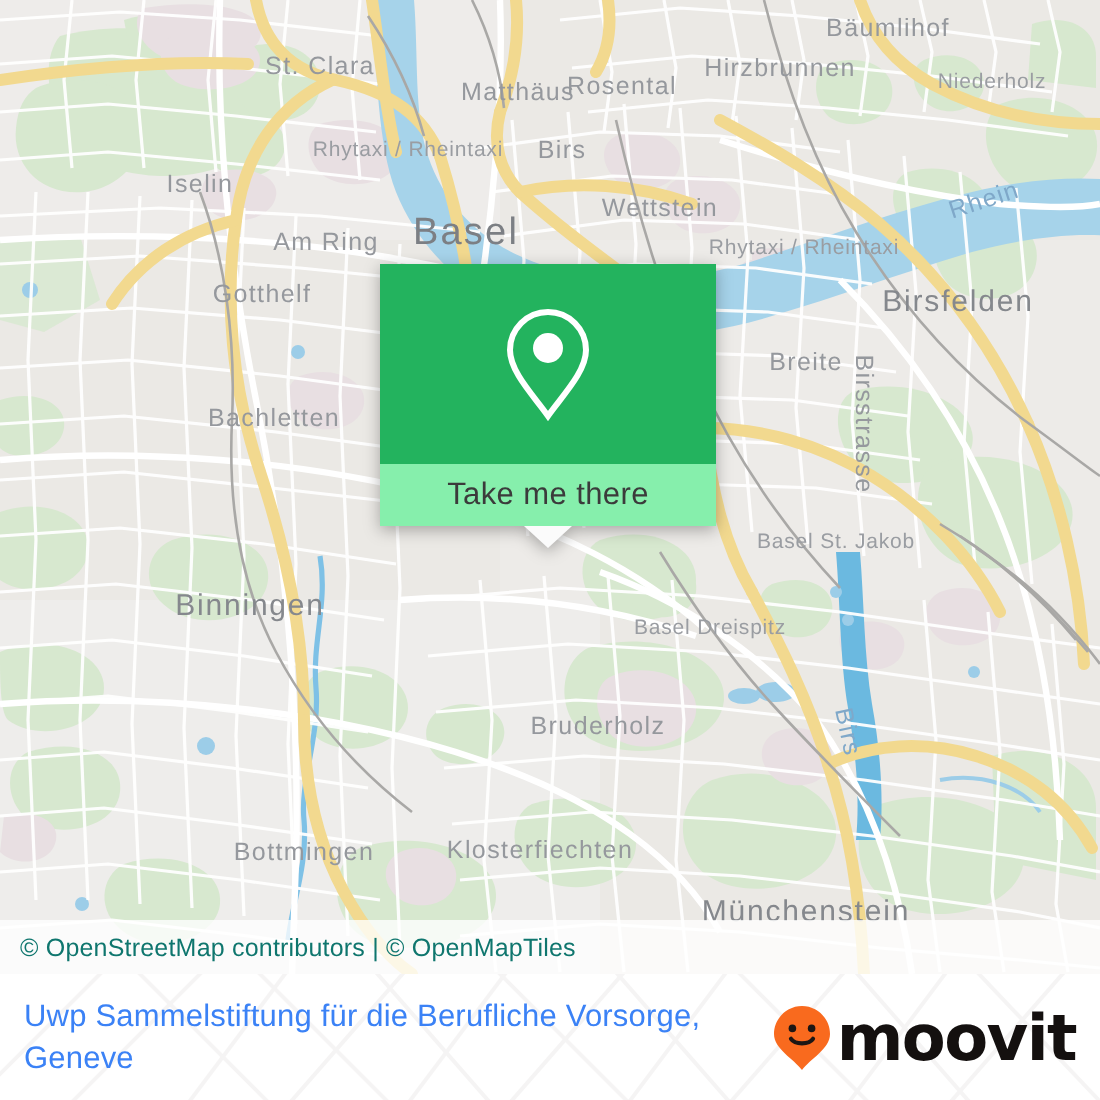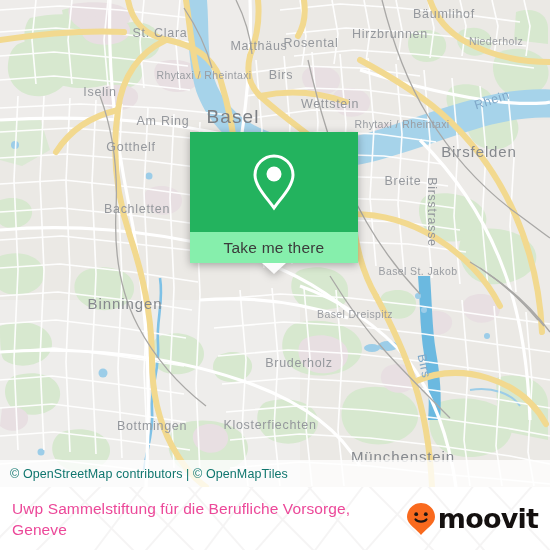--- a/index.html
+++ b/index.html
@@ -78,26 +78,26 @@
     background:#ffffff;overflow:hidden;
   }
   .footer-watermark{
     position:absolute;left:0;top:0;width:550px;height:63px;opacity:.5;
   }
   .footer-inner{
     position:relative;display:flex;align-items:center;
     height:63px;padding:0 12px;box-sizing:border-box;
   }
   .footer-title{
-    flex:1;font-size:15.5px;line-height:21px;color:#ec4899;
+    flex:1;font-size:15.5px;line-height:21px;color:#3b82f6;
     letter-spacing:.1px;padding-right:10px;
   }
   .brand{display:flex;align-items:center;gap:2px;flex-shrink:0;}
   .brand-word{
-    font-size:27px;font-weight:bold;color:#14100f;letter-spacing:-.8px;
+    font-size:32px;font-weight:bold;color:#14100f;letter-spacing:-.8px;
     font-family:"DejaVu Sans",sans-serif;
   }
 </style>
 </head>
 <body>
 
 <div id="app">
 
   <div class="map">
 

